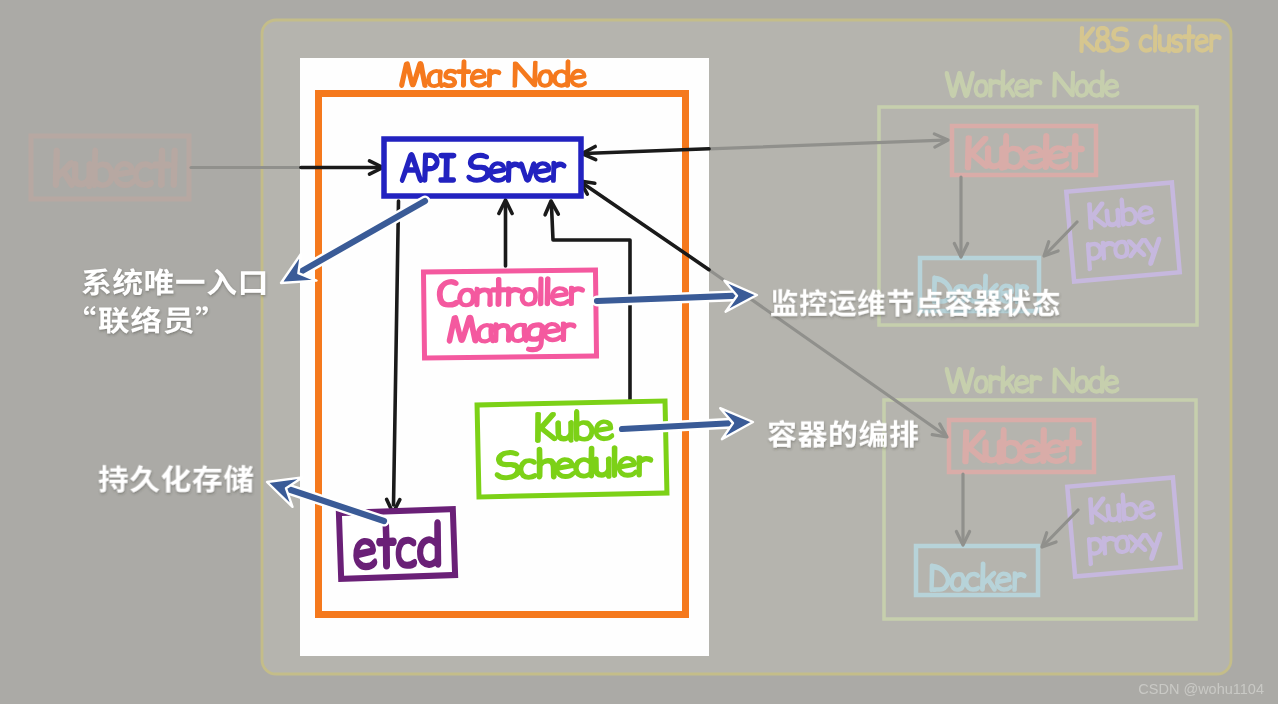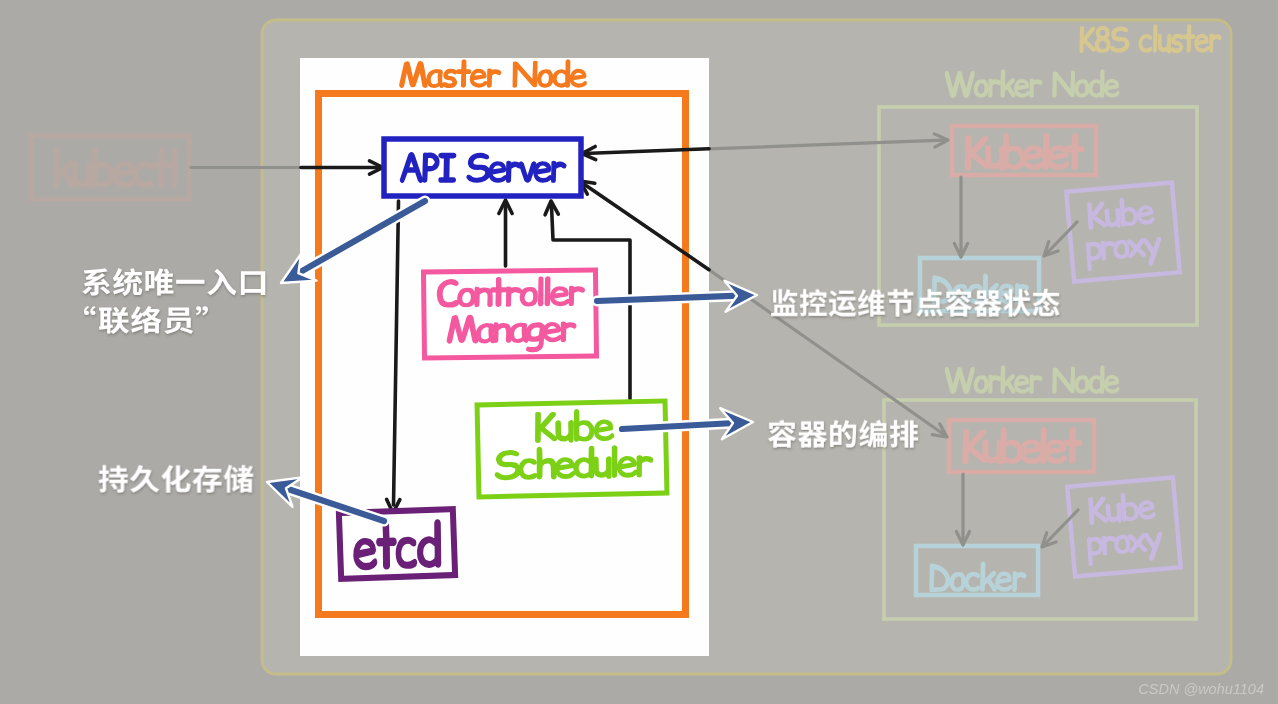--- a/index.html
+++ b/index.html
@@ -1,17 +1,17 @@
 <!DOCTYPE html>
 <html><head>
 <meta charset="utf-8">
 <style>
   html, body { margin: 0; padding: 0; background: #abaaa6; }
   .stage { position: relative; width: 1278px; height: 704px; overflow: hidden;
-           font-family: "Liberation Sans", "DejaVu Sans", sans-serif; font-style: italic; }
+           font-family: "Liberation Sans", "DejaVu Sans", sans-serif; }
   svg { display: block; }
 </style>
 </head>
 <body>
 
 <div class="stage">
 <svg width="1278" height="704" viewBox="0 0 1278 704" xmlns="http://www.w3.org/2000/svg">
 <defs>
   <filter id="annshadow" x="-10%" y="-10%" width="120%" height="130%">
     <feDropShadow dx="0.5" dy="1.5" stdDeviation="1" flood-color="#3c3c38" flood-opacity="0.4"></feDropShadow>

